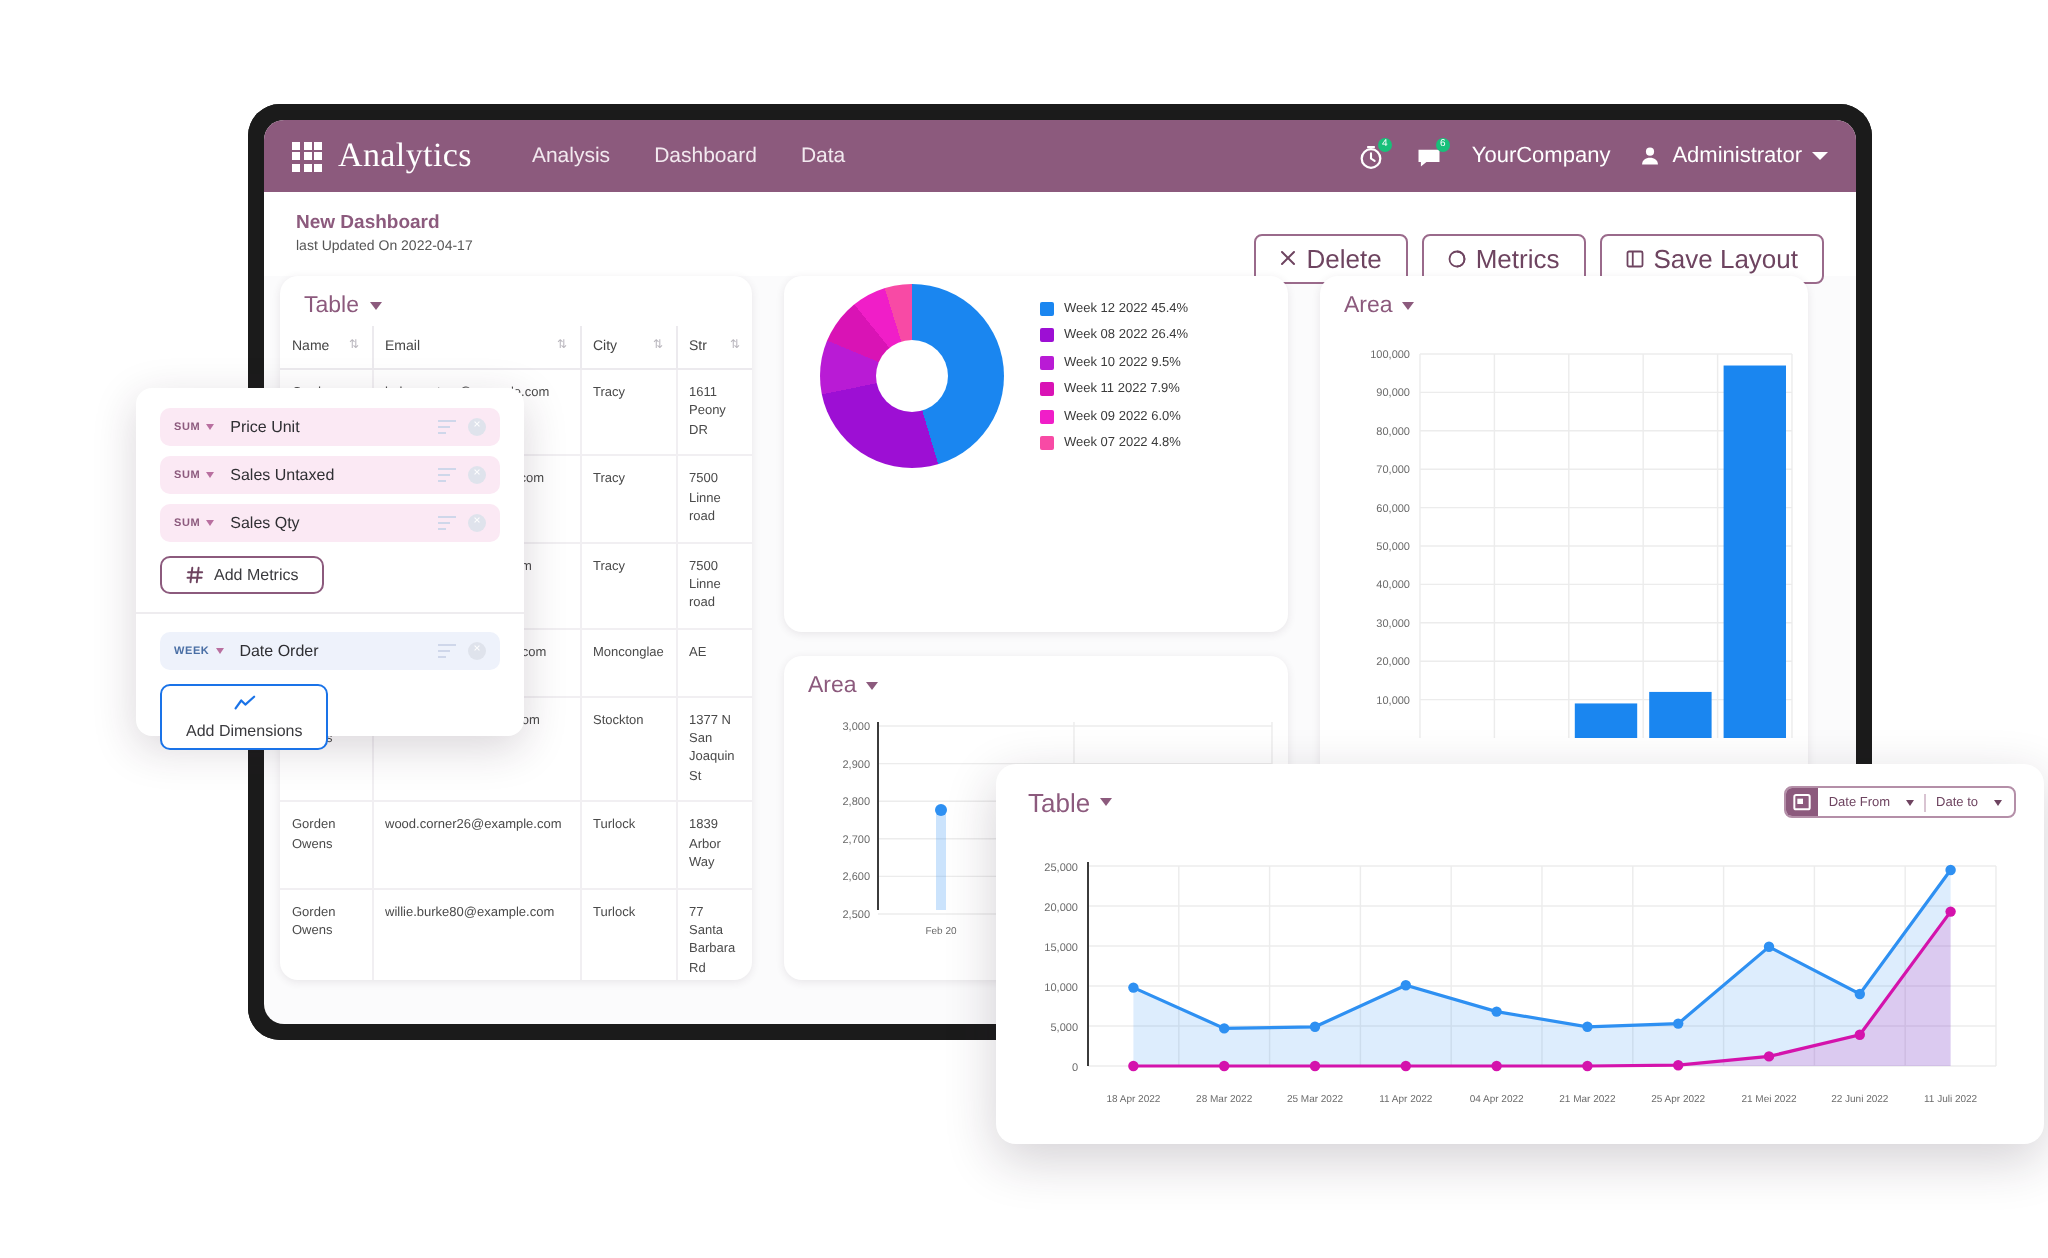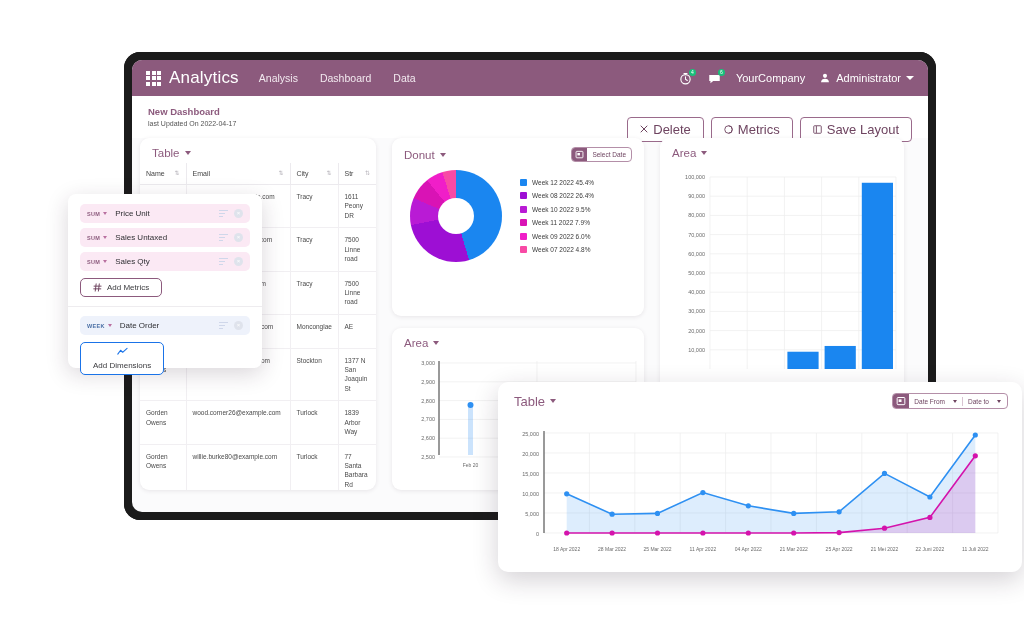--- a/index.html
+++ b/index.html
@@ -28,28 +28,28 @@
   }
 
   
   .navbar {
     height: 36px; width: 100%;
     background: #8c5a7d;
     display: flex; align-items: center;
     padding: 0 14px;
     color: #ffffff;
   }
-  .brand { display: flex; align-items: center; gap: 8px; }
+  .brand { display: flex; align-items: center; gap: 8px; font-family: Liberation Serif, serif; }
   .grid-icon {
     display: grid; grid-template-columns: repeat(3, 4px);
     grid-template-rows: repeat(3, 4px); gap: 1.5px;
   }
   .grid-icon i { background: #ffffff; display: block; width: 4px; height: 4px; }
   .brand-name { font-size: 17px; letter-spacing: .2px; font-weight: 400; }
-  .nav-links { display: flex; gap: 22px; margin-left: 20px; }
+  .nav-links { display: flex; gap: 22px; margin-left: 30px; }
   .nav-links a {
     font-size: 10.5px; color: #f2e9ef; text-decoration: none; white-space: nowrap;
   }
   .nav-right { margin-left: auto; display: flex; align-items: center; gap: 14px; }
   .ico-badge { position: relative; width: 15px; height: 15px; }
   .ico-badge .dot {
     position: absolute; top: -2px; right: -3px;
     width: 7px; height: 7px; border-radius: 50%;
     background: #18c07a; color: #fff; font-size: 5px;
     display: flex; align-items: center; justify-content: center; line-height: 1;
@@ -363,35 +363,20 @@
                   <td>Gorden Owens</td>
                   <td>willie.burke80@example.com</td>
                   <td>Turlock</td>
                   <td>77 Santa Barbara Rd</td>
                 </tr>
               </tbody>
           </table>
         </div>
 
         <div class="panel" id="panel-donut">
-          <div class="panel-head">
-            <span class="panel-title">Donut</span>
-            <span class="title-caret"></span>
-            <span class="panel-head-right">
-              <span class="chip">
-                <span class="chip-ico">
-                  <svg width="9" height="9" viewBox="0 0 12 12">
-                      <rect x="1.4" y="1.8" width="9.2" height="8.6" rx="1" fill="none" stroke="#ffffff" stroke-width="1.2"></rect>
-                      <rect x="3.2" y="4" width="3.4" height="3.2" fill="#ffffff"></rect>
-                    </svg>
-                </span>
-                <span class="chip-label">Select Date</span>
-              </span>
-            </span>
-          </div>
           <div class="donut-body">
             <div class="donut" id="donut-shape" style="background: conic-gradient(rgb(26, 134, 240) 0deg, rgb(26, 134, 240) 163.44deg, rgb(157, 15, 212) 163.44deg, rgb(157, 15, 212) 258.48deg, rgb(185, 27, 213) 258.48deg, rgb(185, 27, 213) 292.68deg, rgb(217, 19, 181) 292.68deg, rgb(217, 19, 181) 321.12deg, rgb(240, 30, 200) 321.12deg, rgb(240, 30, 200) 342.72deg, rgb(248, 74, 165) 342.72deg, rgb(248, 74, 165) 360deg);"></div>
             <div class="legend" id="donut-legend">
                 <div class="legend-row">
                   <span class="legend-swatch" style="background: rgb(26, 134, 240);"></span>
                   <span class="legend-text">Week 12 2022 45.4%</span>
                 </div>
                 <div class="legend-row">
                   <span class="legend-swatch" style="background: rgb(157, 15, 212);"></span>
                   <span class="legend-text">Week 08 2022 26.4%</span>

